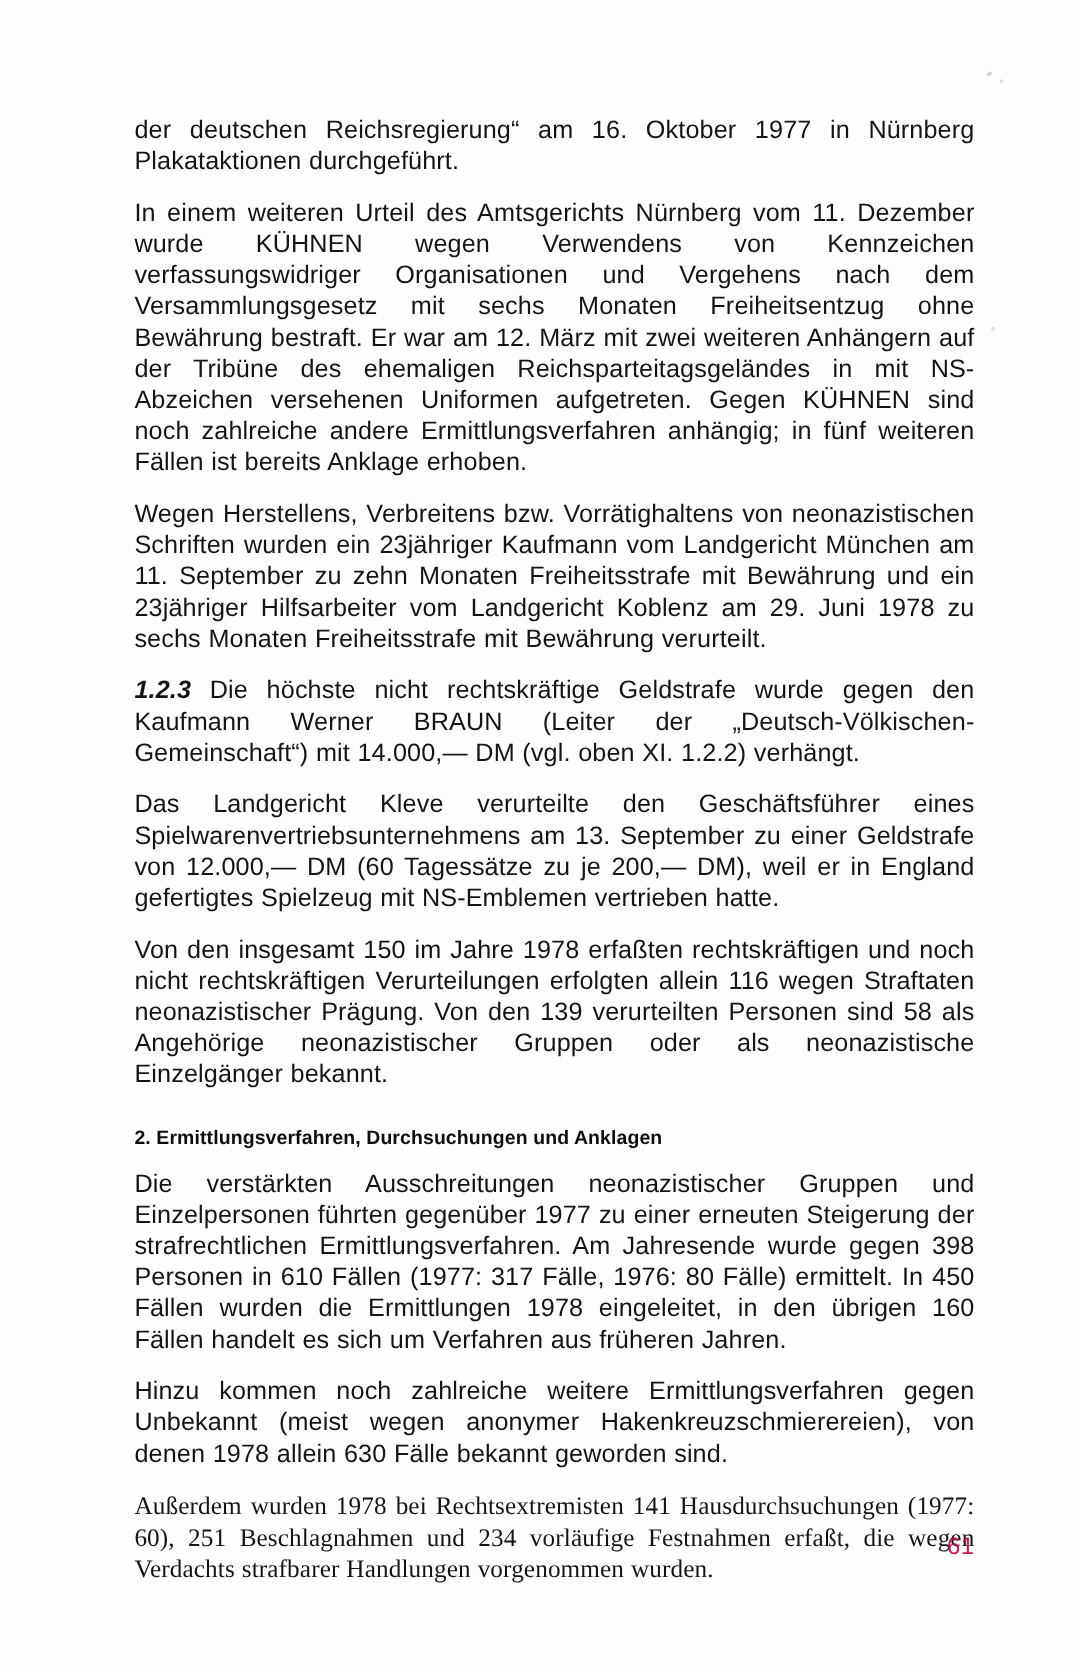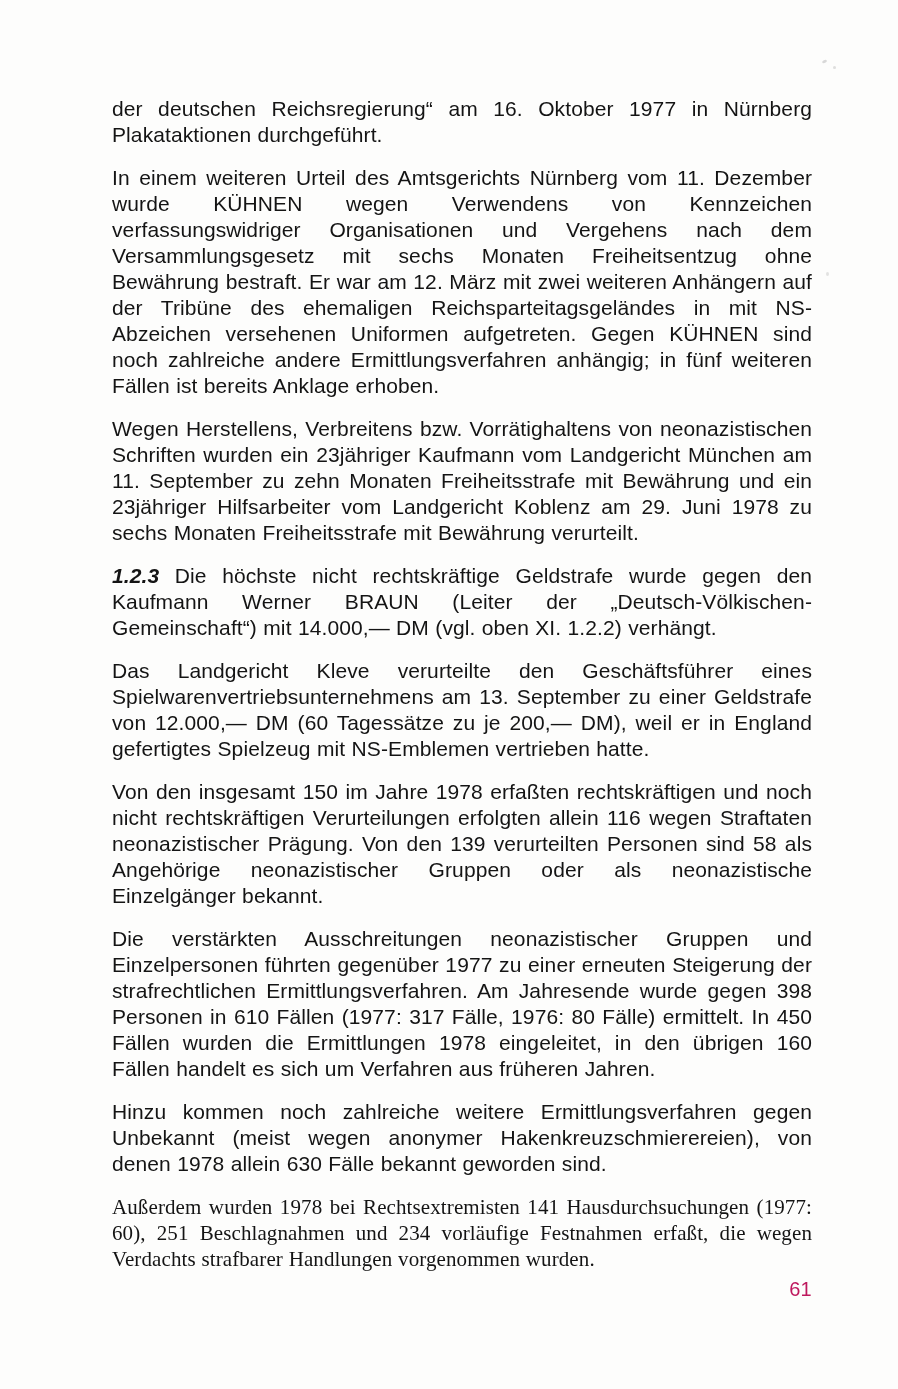--- a/index.html
+++ b/index.html
@@ -88,20 +88,21 @@
 
     <p class="para">Wegen Herstellens, Verbreitens bzw. Vorrätighaltens von neonazistischen Schriften wurden ein 23jähriger Kaufmann vom Landgericht München am 11. September zu zehn Monaten Freiheitsstrafe mit Bewährung und ein 23jähriger Hilfsarbeiter vom Landgericht Koblenz am 29. Juni 1978 zu sechs Monaten Freiheitsstrafe mit Bewährung verurteilt.</p>
 
 
     <p class="para"><span class="bold-lead">1.2.3</span><span> Die höchste nicht rechtskräftige Geldstrafe wurde gegen den Kaufmann Werner BRAUN (Leiter der „Deutsch-Völkischen-Gemeinschaft“) mit 14.000,— DM (vgl. oben XI. 1.2.2) verhängt.</span></p>
 
     <p class="para">Das Landgericht Kleve verurteilte den Geschäftsführer eines Spielwarenvertriebsunternehmens am 13. September zu einer Geldstrafe von 12.000,— DM (60 Tagessätze zu je 200,— DM), weil er in England gefertigtes Spielzeug mit NS-Emblemen vertrieben hatte.</p>
 
     <p class="para">Von den insgesamt 150 im Jahre 1978 erfaßten rechtskräftigen und noch nicht rechtskräftigen Verurteilungen erfolgten allein 116 wegen Straftaten neonazistischer Prägung. Von den 139 verurteilten Personen sind 58 als Angehörige neonazistischer Gruppen oder als neonazistische Einzelgänger bekannt.</p>
 
+    <h2 class="section-heading">2. Ermittlungsverfahren, Durchsuchungen und Anklagen</h2>
 
     <p class="para">Die verstärkten Ausschreitungen neonazistischer Gruppen und Einzelpersonen führten gegenüber 1977 zu einer erneuten Steigerung der strafrechtlichen Ermittlungsverfahren. Am Jahresende wurde gegen 398 Personen in 610 Fällen (1977: 317 Fälle, 1976: 80 Fälle) ermittelt. In 450 Fällen wurden die Ermittlungen 1978 eingeleitet, in den übrigen 160 Fällen handelt es sich um Verfahren aus früheren Jahren.</p>
 
     <p class="para">Hinzu kommen noch zahlreiche weitere Ermittlungsverfahren gegen Unbekannt (meist wegen anonymer Hakenkreuzschmierereien), von denen 1978 allein 630 Fälle bekannt geworden sind.</p>
 
 
     <p class="para">Außerdem wurden 1978 bei Rechtsextremisten 141 Hausdurchsuchungen (1977: 60), 251 Beschlagnahmen und 234 vorläufige Festnahmen erfaßt, die wegen Verdachts strafbarer Handlungen vorgenommen wurden.</p>
 
   </div>
 

